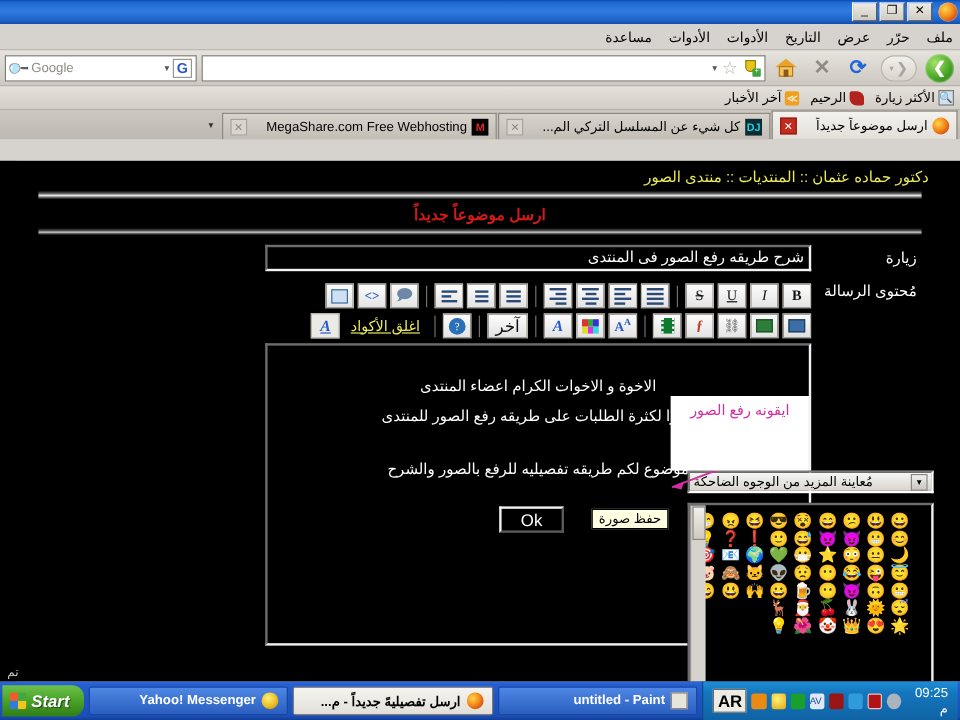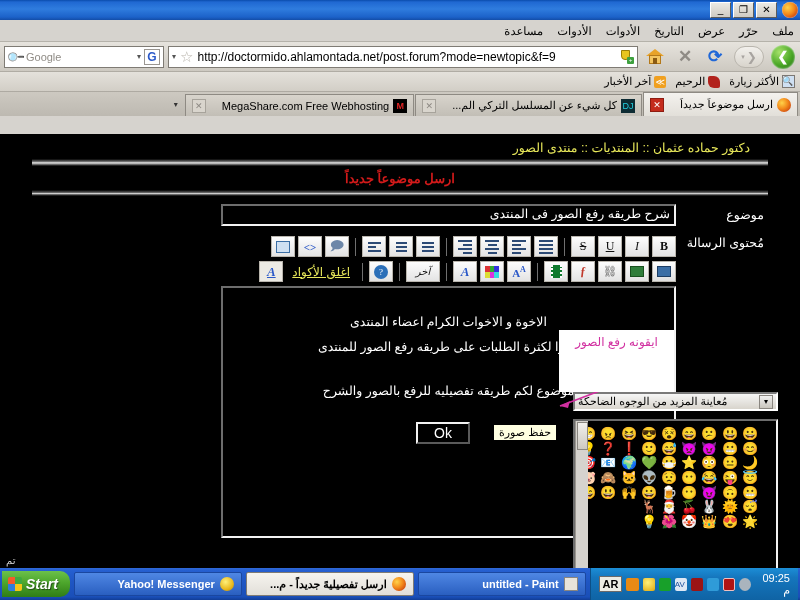--- a/index.html
+++ b/index.html
@@ -128,21 +128,21 @@
   .tab {
     height:22px; display:flex;direction:rtl;align-items:center;gap:4px;
     padding:0 6px; font-size:11px; white-space:nowrap; max-width:250px; overflow:hidden;
     border:1px solid #8e8a83; border-bottom:none;
     background:linear-gradient(to bottom,#d8d4cc,#c2beb6);
   }
   .tab.active { background:linear-gradient(to bottom,#f4f2ee,#e2dfd9); height:24px; }
   .tab .fav { width:14px;height:14px;flex:0 0 auto; }
   .tab .fav.ff { border-radius:50%;
     background: radial-gradient(circle at 35% 35%,#ffd24a 0%,#f38a1b 45%,#cf4b10 80%); }
-  .tab .fav.dj { background:#0d2b33;color:#23cfe0;font-size:9px;font-weight:normal;
+  .tab .fav.dj { background:#0d2b33;color:#23cfe0;font-size:9px;font-weight:bold;
                  line-height:14px;text-align:center;}
   .tab .fav.ms { background:#000;color:#e02424;font-size:9px;font-weight:bold;
                  line-height:14px;text-align:center;}
   .tab .fav.blank { background:#d9d5cd;border:1px solid #a7a39b;color:#8d8983;
                     font-size:9px;line-height:12px;text-align:center;}
   .tab-close {
     width:14px;height:14px;background:#c42b1c;color:#fff;border:1px solid #8e1c11;
     font-size:9px;line-height:12px;text-align:center;flex:0 0 auto;
   }
   .tab-label { overflow:hidden;text-overflow:ellipsis;padding-left:12px; }
@@ -150,21 +150,21 @@
 
   
   #viewport {
     position:absolute; top:134px; left:0; width:800px; height:434px;
     background:#000; overflow:hidden;
   }
   .page-inner { position:relative; width:800px; height:434px; }
 
   .breadcrumb {
     direction:rtl; text-align:right; color:#e8e85a; font-size:12.5px;
-    padding:6px 50px 4px 0;
+    padding:6px 26px 4px 0;
   }
   .gradbar {
     height:7px; margin:0 32px;
     background:linear-gradient(to bottom,#000 0%,#6b6b6b 35%,#e8e8e8 55%,#6b6b6b 78%,#000 100%);
   }
   .page-heading {
     text-align:center; color:#d21a1a; font-size:13px; font-weight:bold;
     padding:5px 0 4px 0; letter-spacing:.5px;
   }
   .gradbar2 {
@@ -190,21 +190,21 @@
     display:flex; direction:rtl; gap:3px; align-items:center;
     padding:4px 0 0 0;
   }
   .tb-btn {
     width:24px;height:21px;
     background:linear-gradient(to bottom,#fdfdfd,#e3e3e3);
     border:1px solid #b9b5ad;
     display:flex;align-items:center;justify-content:center;
     font-size:12px; color:#111; font-family:"Liberation Serif",serif;
   }
-  .tb-btn.small-text { font-size:10px; font-family:"Liberation Sans",sans-serif;font-style:italic; }
+  .tb-btn.small-text { font-size:14px; font-family:"Liberation Sans",sans-serif; }
   .tb-sep { width:1px;height:18px;background:#6f6f6f;margin:0 3px; }
   .tb-link {
     color:#e8e85a; font-size:12px; text-decoration:underline; padding:0 6px; white-space:nowrap;
   }
   .bar-lines { display:flex;flex-direction:column;gap:2px;align-items:flex-end; }
   .bar-lines i { display:block;height:2px;background:#2c4a75; }
   .ico-table { width:14px;height:12px;border:1.5px solid #3b6ea5;background:#cfe0f2; }
   .ico-code { color:#2a58c8;font-weight:bold;font-size:11px; }
   .ico-quote { color:#6d87a8;font-size:13px; }
   .ico-film { width:11px;height:13px;background:#0f7a2e;border-left:2px dotted #fff;border-right:2px dotted #fff;}
@@ -318,21 +318,21 @@
   .task-ico.ff { border-radius:50%;
      background: radial-gradient(circle at 35% 35%,#ffd24a 0%,#f38a1b 45%,#cf4b10 80%); }
   .task-ico.paint { background:#e8e4da;border:1px solid #8a8680; position:relative; }
   .tray {
     margin-left:auto; height:32px; display:flex; direction:ltr; align-items:center; gap:4px;
     padding:0 6px 0 8px;
     background: linear-gradient(to bottom,#1c8ed6 0%,#1576bd 30%,#0f63a4 100%);
     border-left:1px solid #0c4f86;
   }
   .ar-ind {
-    background:#ecece4;border:1px solid #6a6a6a;color:#000;font-size:11px;
+    background:#ecece4;border:1px solid #6a6a6a;color:#000;font-size:14px;
     padding:1px 3px;font-weight:bold;
   }
   .tray-ico { width:13px;height:13px;border-radius:2px; }
   .clock { color:#fff; font-size:11px; direction:rtl; padding-right:2px; }
 </style>
 </head>
 <body>
 
 <div id="window">
 
@@ -376,21 +376,20 @@
         <i class="roof"></i>
           <i class="body"></i>
           <i class="door"></i>
       </span>
     </div>
     <div class="urlbar">
       <span class="fav-ico">
         <i class="cup"></i>
           <i class="plus">+</i>
       </span>
-      <span class="url-text">http://doctormido.ahlamontada.net/post.forum?mode=newtopic&amp;f=9</span>
       <span class="star">☆</span>
       <span class="caret">▾</span>
     </div>
     <div class="searchbox">
       <span class="g-logo">G</span>
       <span class="caret">▾</span>
       <span class="search-ph">Google</span>
       <span class="mag">🔍</span>
     </div>
   </div>
@@ -433,21 +432,21 @@
     <div class="page-inner">
 
       <div class="vscroll-page"></div>
 
       <div class="breadcrumb">دكتور حماده عثمان  ::  المنتديات :: منتدى الصور</div>
       <div class="gradbar"></div>
       <div class="page-heading">ارسل موضوعاً جديداً</div>
       <div class="gradbar2"></div>
 
       <div class="form-row">
-        <div class="form-label">موضوع</div>
+        <div class="form-label">زيارة</div>
         <div class="subject-wrap">
           <div class="subject-input">شرح طريقه رفع الصور فى المنتدى</div>
         </div>
       </div>
 
       <div class="form-row" style="padding-top:6px">
         <div class="form-label">مُحتوى الرسالة</div>
         <div class="editor-block">
 
           <div class="toolbar-row">

